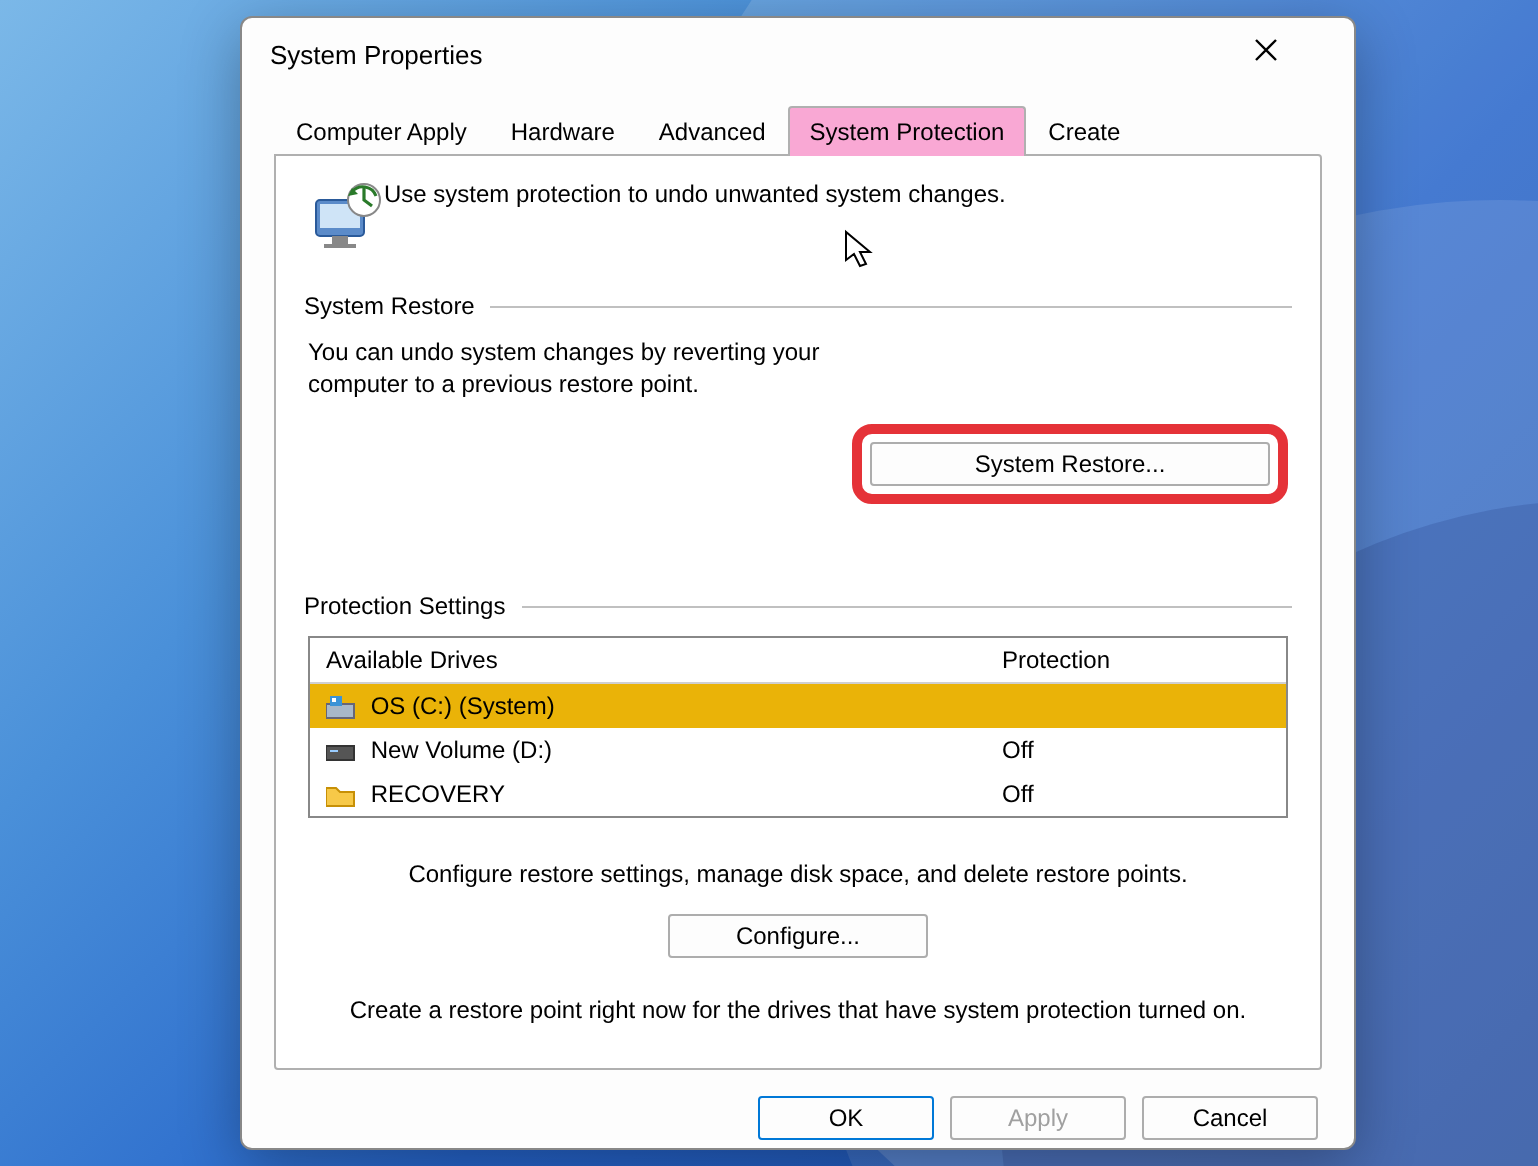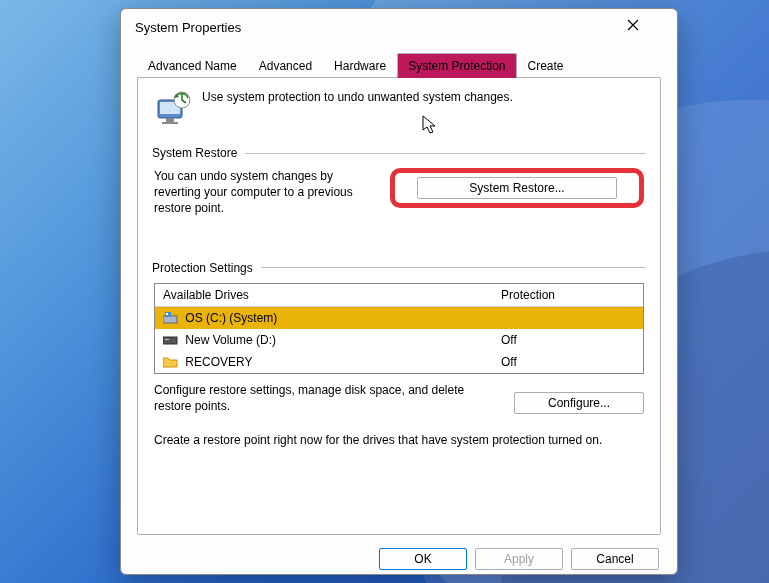--- a/index.html
+++ b/index.html
@@ -61,38 +61,37 @@
     padding: 5px 10px;
     font-size: 12px;
     border: 1px solid transparent;
     border-bottom: none;
     cursor: pointer;
     position: relative;
     background: #fdfdfd;
   }
   .tab.active {
     border-color: #b0b0b0;
-    background: #be185d;
+    background: #f9a8d4;
     z-index: 2;
     border-radius: 2px 2px 0 0;
   }
   .tab-panel {
     margin: 0 16px 8px 16px;
     border: 1px solid #b0b0b0;
     background: #fff;
     flex: 1;
     padding: 12px 14px 12px 14px;
     position: relative;
     top: -1px;
     border-radius: 0 2px 2px 2px;
   }
   .intro-row {
     display: flex;
     align-items: flex-start;
-    gap: 10px;
     margin-bottom: 18px;
   }
   .shield-icon {
     width: 40px;
     height: 38px;
     flex-shrink: 0;
     position: relative;
   }
   .cursor-svg {
     position: absolute;
@@ -132,48 +131,50 @@
     text-align: center;
     min-width: 110px;
   }
   .btn.disabled {
     color: #a0a0a0;
     cursor: default;
   }
   .highlight-box {
     border: 5px solid #e53238;
     border-radius: 10px;
-    padding: 4px 22px;
+    padding: 4px 4px;
     display: inline-block;
+    margin-top: 44px;
   }
   .drives-table {
     border: 1px solid #888;
-    margin: 4px 2px 4px 2px;
+    margin: 4px 2px 16px 2px;
   }
   .drives-header, .drives-row {
     display: flex;
   }
   .drives-header {
     border-bottom: 1px solid #d0d0d0;
   }
   .col-drive { flex: 1; padding: 4px 8px; }
   .col-prot { width: 150px; padding: 4px 8px; }
   .drives-row.selected { background: #eab308; }
   .drive-icon {
     display: inline-block;
     width: 16px;
     height: 12px;
     vertical-align: middle;
     margin-right: 3px;
   }
   .setting-row {
     display: flex;
-    align-items: flex-end;
+    align-items: center;
     gap: 12px;
     padding: 4px 2px;
+    flex-direction: column;
   }
   .setting-text { flex: 1; line-height: 1.35; }
   .bottom-buttons {
     display: flex;
     justify-content: flex-end;
     gap: 8px;
     padding: 4px 18px 4px 0;
   }
   .bottom-buttons .btn { min-width: 88px; }
   .bottom-buttons .btn.default { border-color: #0078d7; }
@@ -190,23 +191,23 @@
   <div class="titlebar">
     <span class="title">System Properties</span>
     <div class="close-btn">
       <svg width="12" height="12" viewBox="0 0 12 12">
           <path d="M1 1 L11 11 M11 1 L1 11" stroke="#000" stroke-width="1.2"></path>
         </svg>
     </div>
   </div>
 
   <div class="tabs">
-    <div class="tab">Advanced Name</div>
+    <div class="tab">Computer Apply</div>
+    <div class="tab">Hardware</div>
     <div class="tab">Advanced</div>
-    <div class="tab">Hardware</div>
     <div class="tab active">System Protection</div>
     <div class="tab">Create</div>
   </div>
 
   <div class="tab-panel">
 
     <div class="intro-row">
       <div class="shield-icon">
         <svg width="40" height="38" viewBox="0 0 40 38">
           <rect x="6" y="10" width="24" height="18" rx="2" fill="#5b8bc9" stroke="#2a5a9a"></rect>

